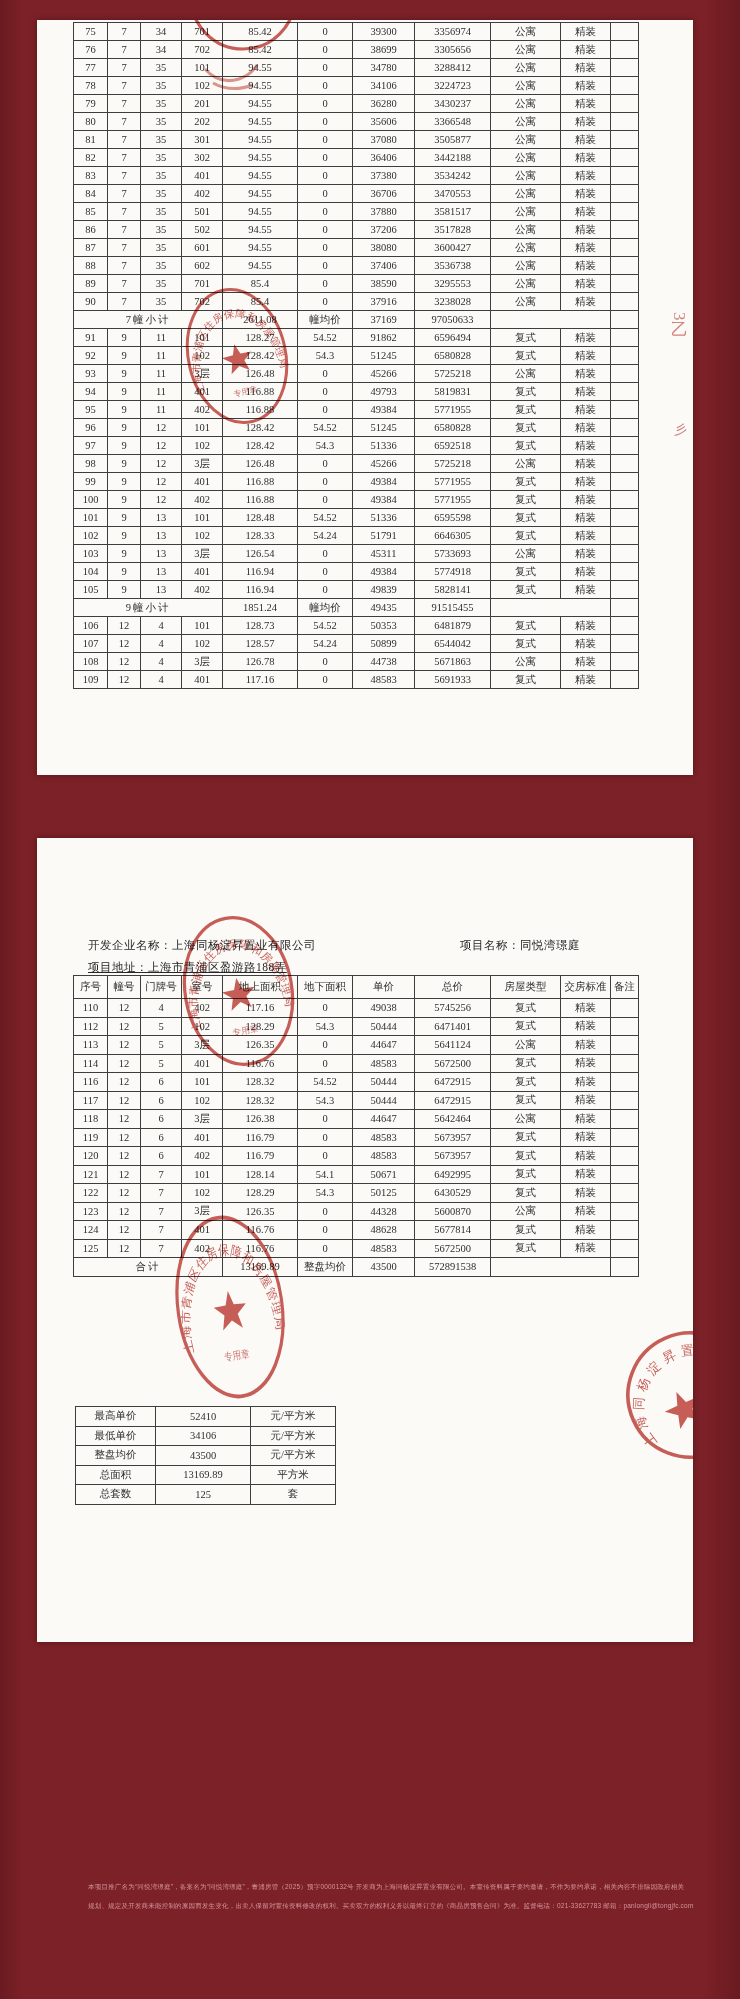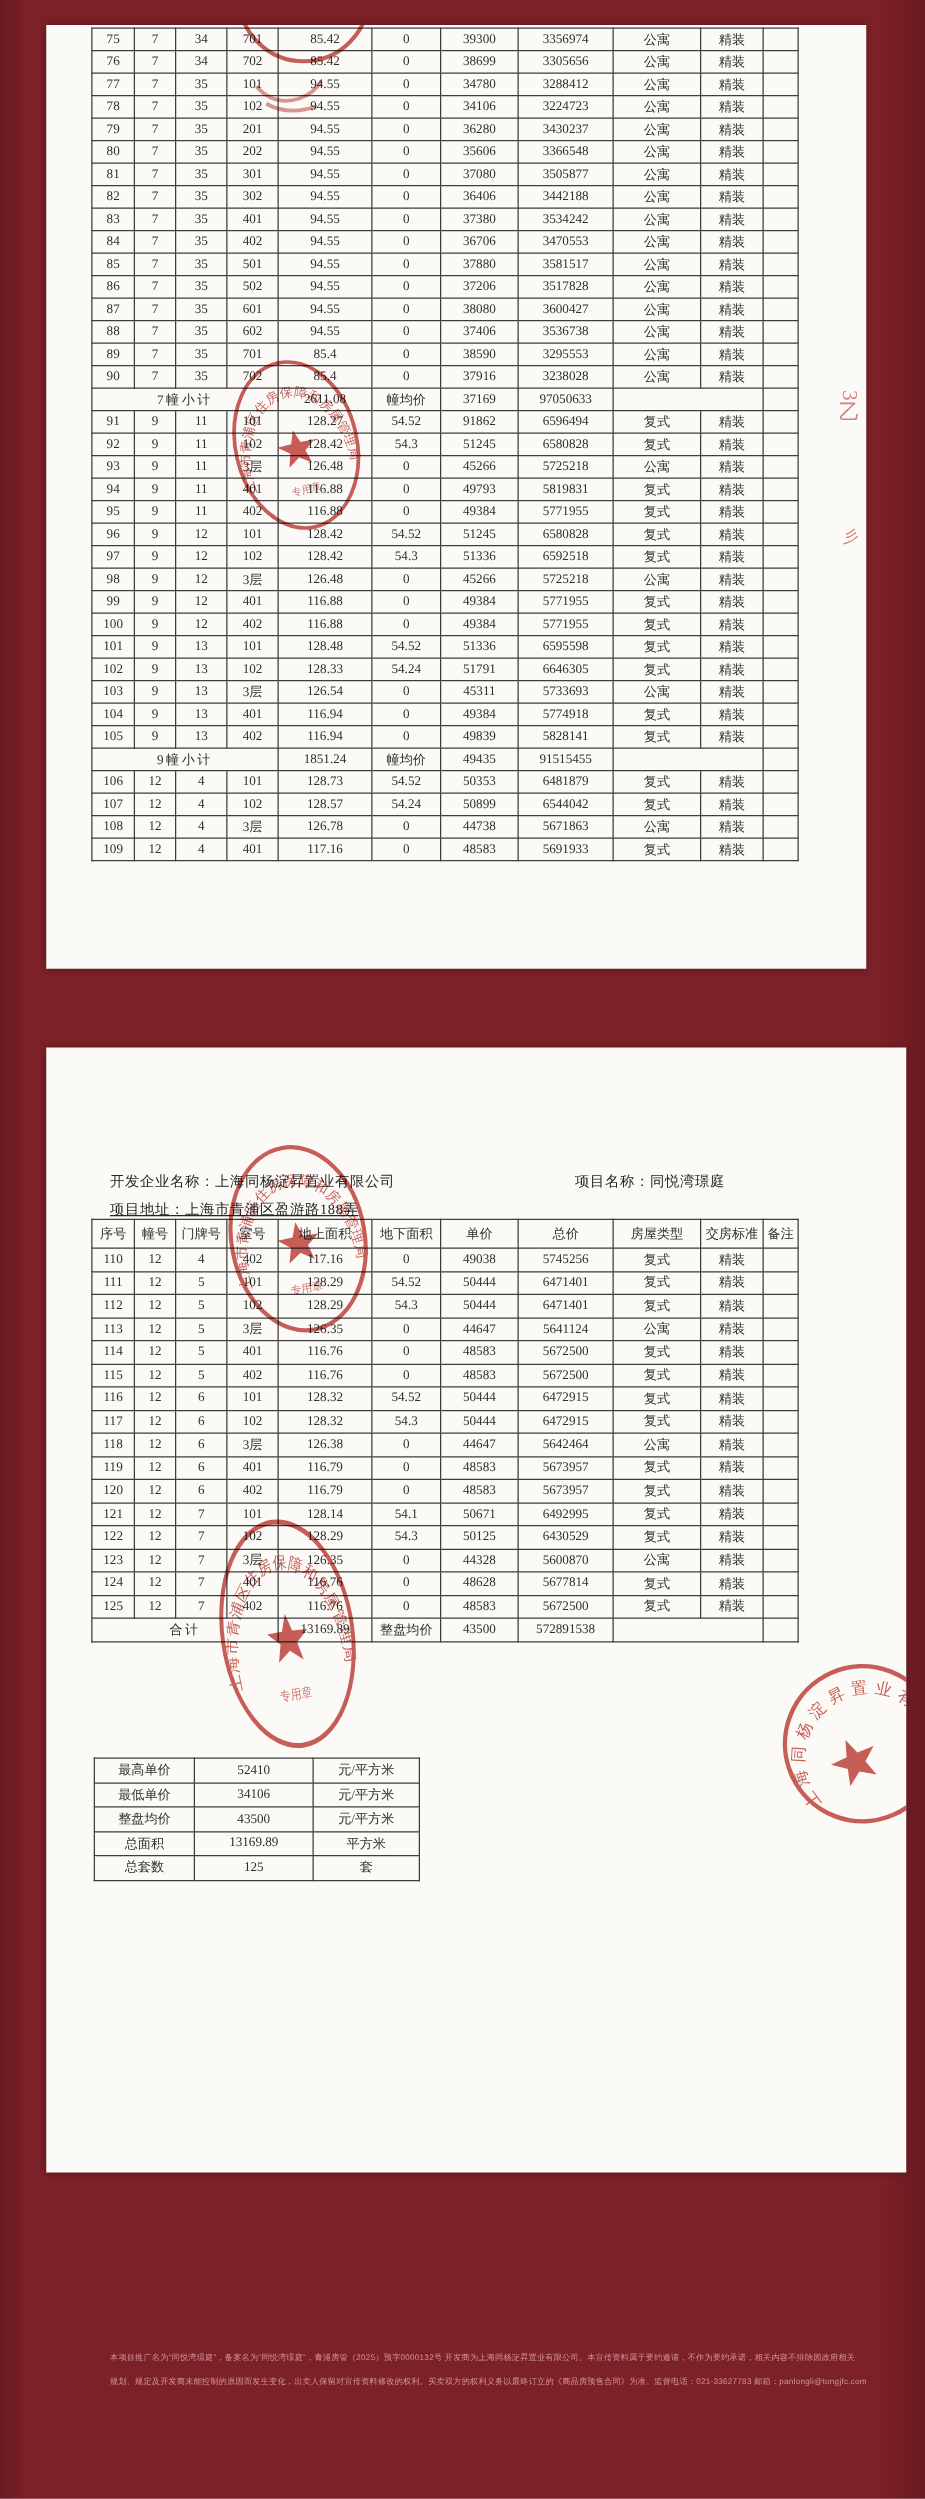--- a/index.html
+++ b/index.html
@@ -5,21 +5,21 @@
   html,body{margin:0;padding:0;}
   body{
     width:740px;height:1999px;position:relative;
     background:linear-gradient(90deg,#691a20 0%,#7c2127 3%,#7c2127 95%,#691a20 100%);
     font-family:"Liberation Serif","DejaVu Serif",serif;
     overflow:hidden;
   }
   .page{position:absolute;left:37px;width:656px;background:#fbfaf7;overflow:hidden;
         box-shadow:0 0 6px rgba(0,0,0,.35);}
   #page1{top:0;height:755px;margin-top:20px;}
-  #page2{top:838px;height:900px;padding-left:32px;}
+  #page2{top:838px;height:804px;}
 
   table.price{border-collapse:collapse;table-layout:fixed;position:absolute;
               color:#2e2e2e;}
   table.price td,table.price th{
     border:1px solid #3d3d3d;text-align:center;vertical-align:middle;
     font-size:10.5px;font-weight:normal;padding:0;overflow:hidden;white-space:nowrap;
   }
   #t1{left:36px;top:2px;width:565px;}
   #t1 tr{height:18px;}
   #t2{left:36px;top:137px;width:565px;}
@@ -609,33 +609,20 @@
           <td>402</td>
           <td>117.16</td>
           <td>0</td>
           <td>49038</td>
           <td>5745256</td>
           <td>复式</td>
           <td>精装</td>
           <td></td>
         </tr>
         <tr>
-          <td>111</td>
-          <td>12</td>
-          <td>5</td>
-          <td>101</td>
-          <td>128.29</td>
-          <td>54.52</td>
-          <td>50444</td>
-          <td>6471401</td>
-          <td>复式</td>
-          <td>精装</td>
-          <td></td>
-        </tr>
-        <tr>
           <td>112</td>
           <td>12</td>
           <td>5</td>
           <td>102</td>
           <td>128.29</td>
           <td>54.3</td>
           <td>50444</td>
           <td>6471401</td>
           <td>复式</td>
           <td>精装</td>
@@ -652,33 +639,20 @@
           <td>5641124</td>
           <td>公寓</td>
           <td>精装</td>
           <td></td>
         </tr>
         <tr>
           <td>114</td>
           <td>12</td>
           <td>5</td>
           <td>401</td>
-          <td>116.76</td>
-          <td>0</td>
-          <td>48583</td>
-          <td>5672500</td>
-          <td>复式</td>
-          <td>精装</td>
-          <td></td>
-        </tr>
-        <tr>
-          <td>115</td>
-          <td>12</td>
-          <td>5</td>
-          <td>402</td>
           <td>116.76</td>
           <td>0</td>
           <td>48583</td>
           <td>5672500</td>
           <td>复式</td>
           <td>精装</td>
           <td></td>
         </tr>
         <tr>
           <td>116</td>

